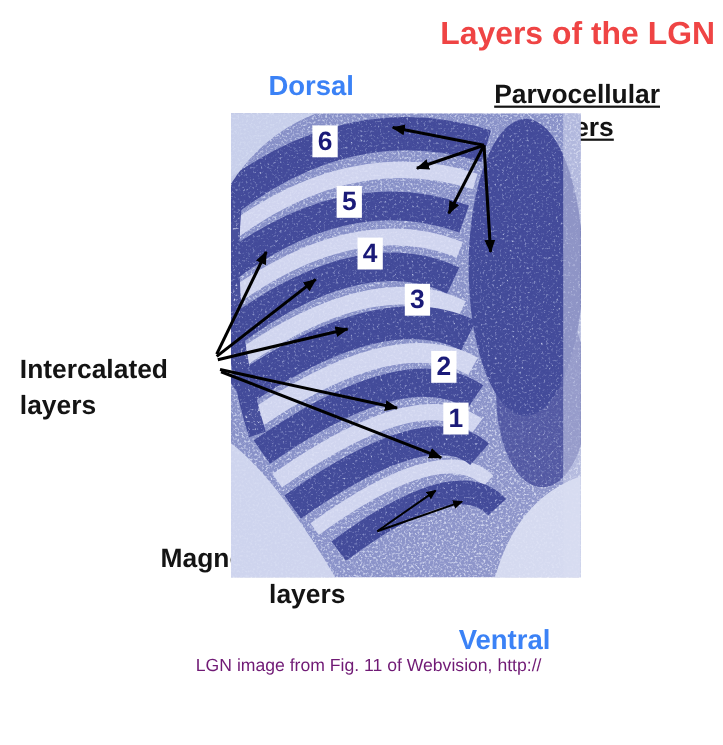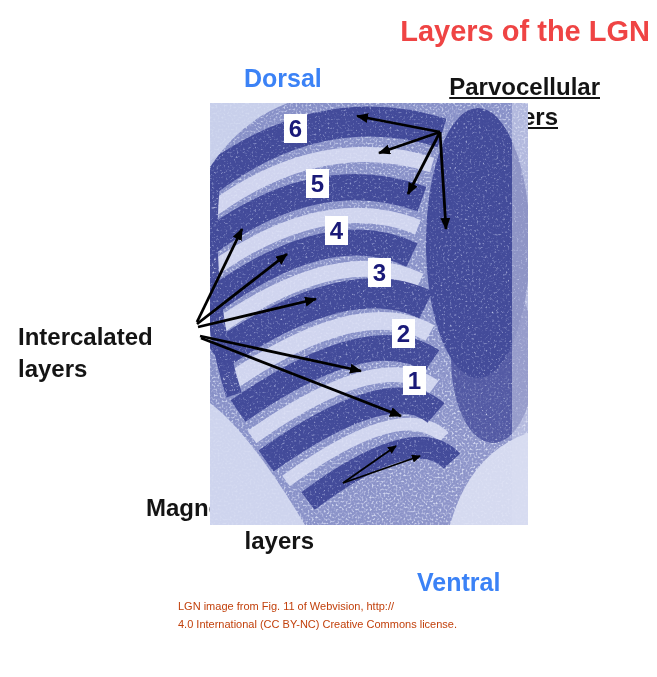--- a/index.html
+++ b/index.html
@@ -31,21 +31,21 @@
   }
   #num-6{left:284px;top:114px;}
   #num-5{left:306px;top:169px;}
   #num-4{left:325px;top:216px;}
   #num-3{left:368px;top:258px;}
   #num-2{left:392px;top:319px;}
   #num-1{left:403px;top:366px;}
   #arrows{left:0;top:0;pointer-events:none;}
   #attribution{
     left:178px;top:597px;width:400px;
-    font-size:11px;color:#c2410c;line-height:18px;font-weight:normal;
+    font-size:16px;color:#701a75;line-height:18px;font-weight:normal;
   }
 </style>
 </head>
 <body>
 
 <div id="figure">
 
   <div id="title" class="abs">Layers of the LGN</div>
 
   <div id="dorsal" class="abs blue-label">Dorsal</div>
@@ -152,16 +152,15 @@
       <line x1="201" y1="338" x2="401" y2="416" marker-end="url(#head)"></line>
     </g>
     <g stroke="#000000" stroke-width="1.8">
       <line x1="343" y1="483" x2="396" y2="446" marker-end="url(#headSm)"></line>
       <line x1="343" y1="483" x2="420" y2="456" marker-end="url(#headSm)"></line>
     </g>
   </svg>
 
   <div id="attribution" class="abs">
     <div>LGN image from Fig. 11 of Webvision, http://</div>
-    <div>4.0 International (CC BY-NC) Creative Commons license.</div>
   </div>
 
 </div>
 
 </body></html>

